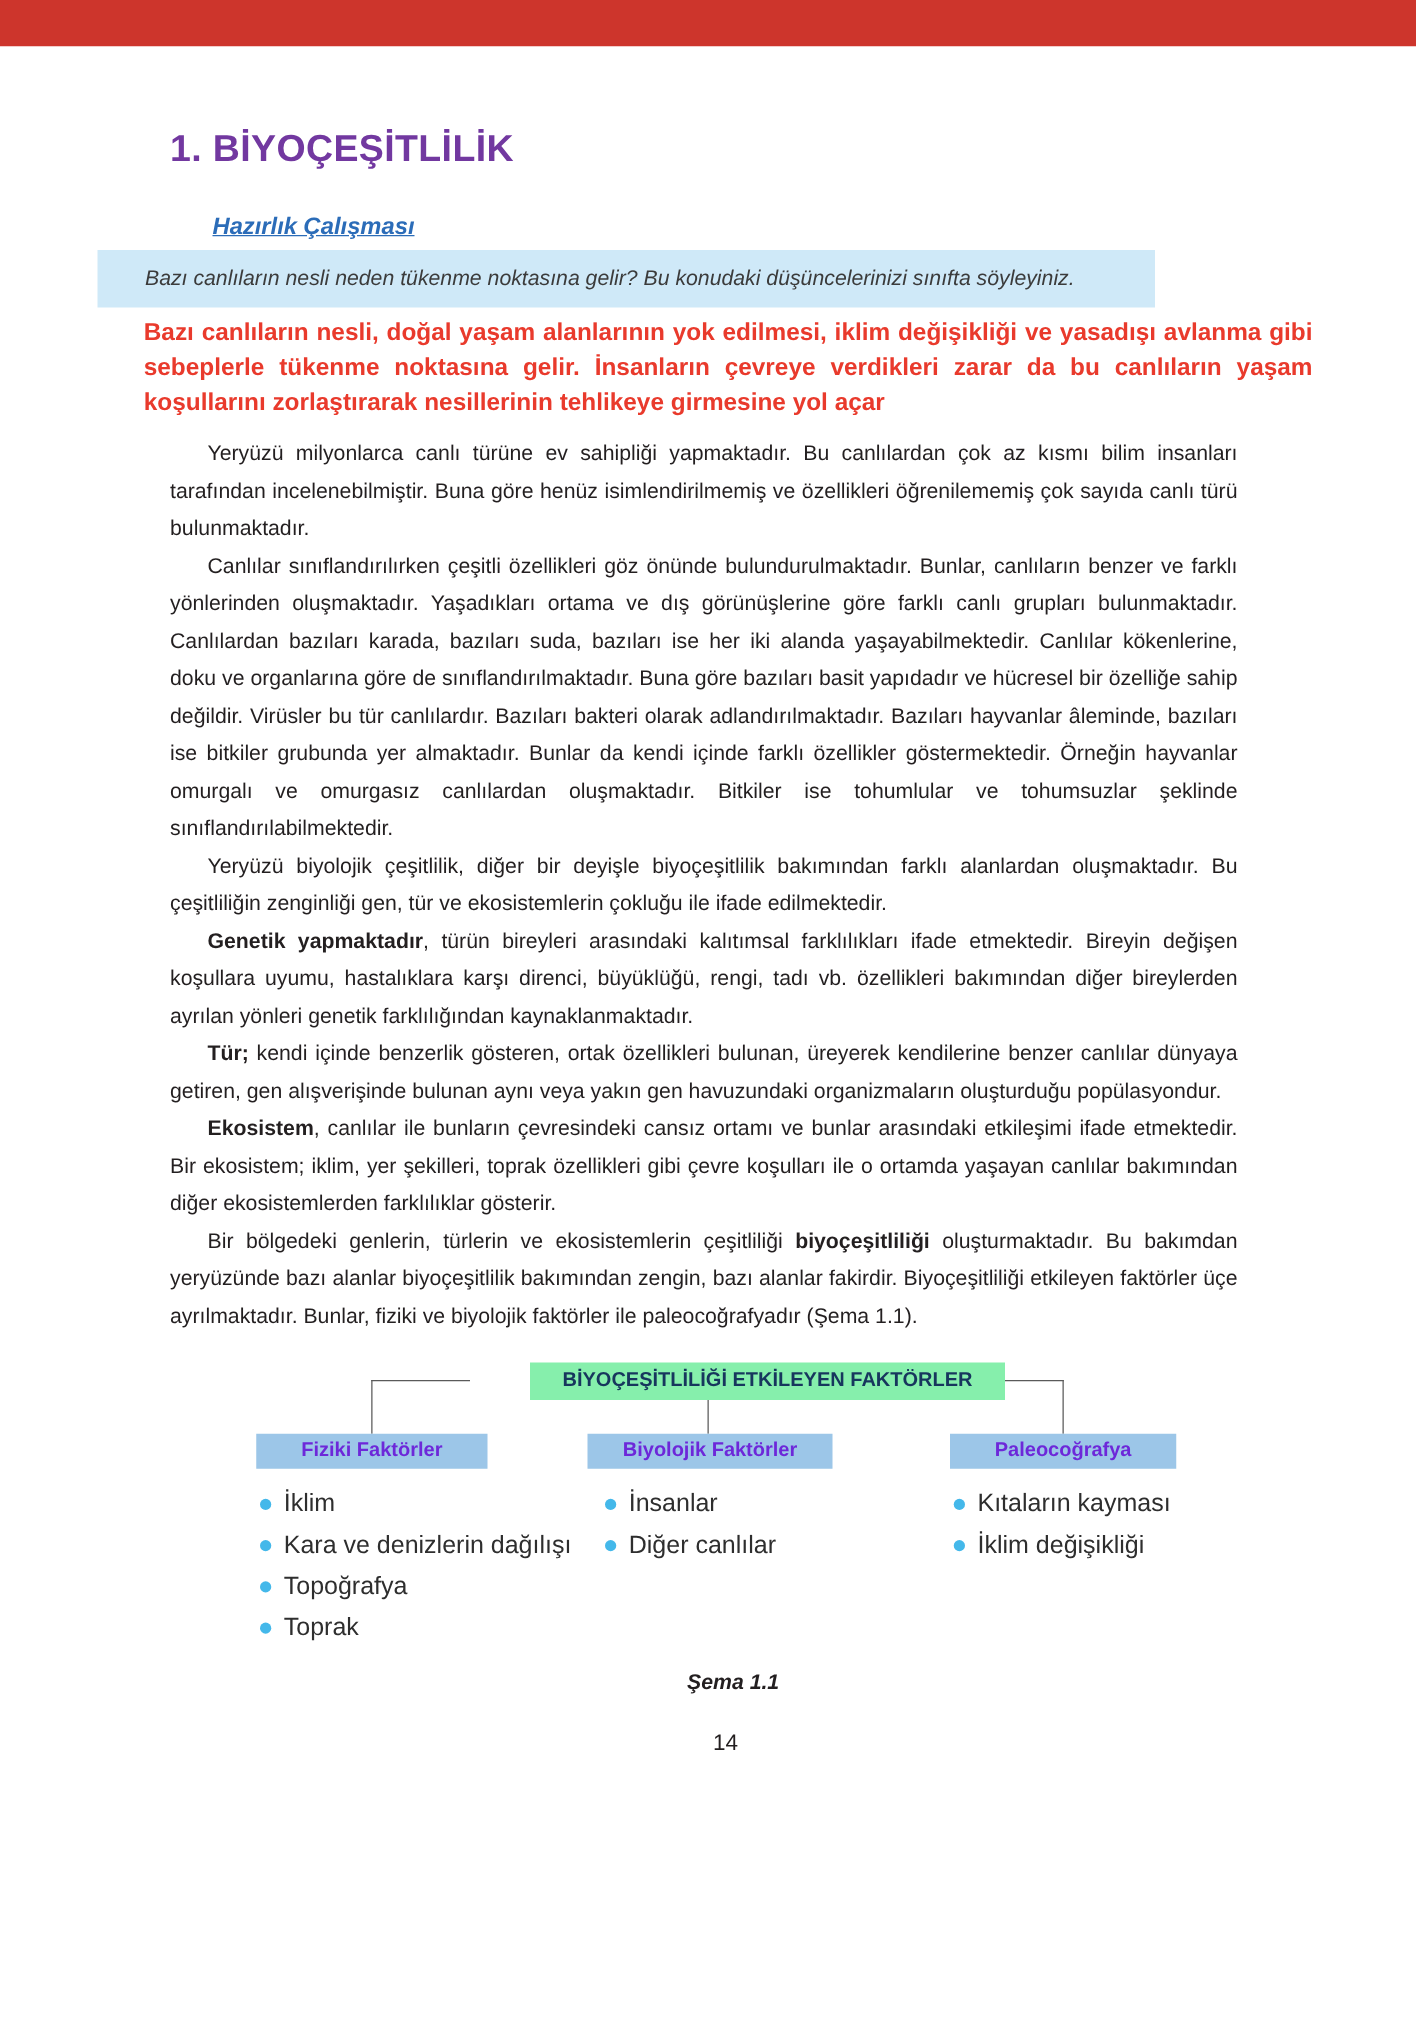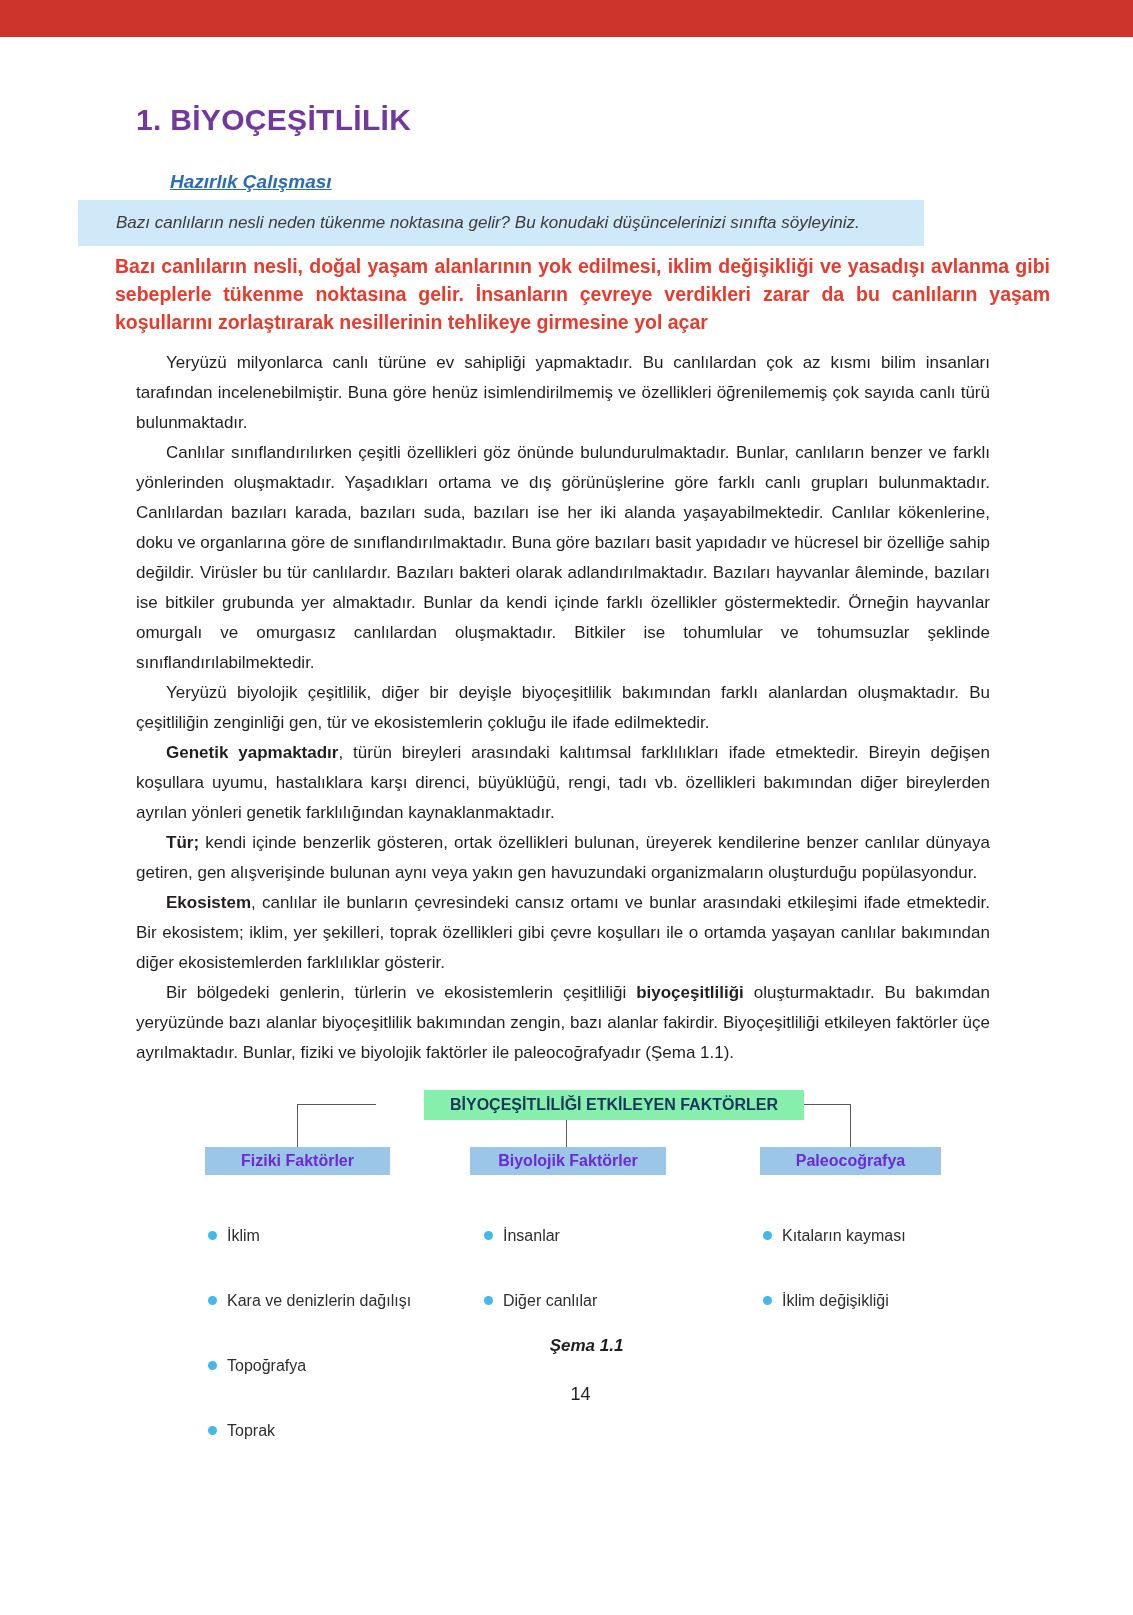--- a/index.html
+++ b/index.html
@@ -119,24 +119,23 @@
   .conn-v-mid   { left:430px; top:28px; width:1px;   height:29px; }
   .conn-v-right { left:714px; top:14px; width:1px;   height:43px; }
 
   .factor-list { position:absolute; top:97px; list-style:none; }
   .factor-list.fiziki    { left:72px; }
   .factor-list.biyolojik { left:348px; }
   .factor-list.paleo     { left:627px; }
   .factor-list li {
     display:flex; align-items:center;
     height:33px;
-    font-size:16px;
+    font-size:20px;
     color:#2e2e2e;
     white-space:nowrap;
-    margin-top:32px;
   }
   .dot {
     width:9px; height:9px;
     border-radius:50%;
     background:#44b8ea;
     margin-right:10px;
     flex:0 0 9px;
   }
   .schema-caption {
     margin-top:12px;

